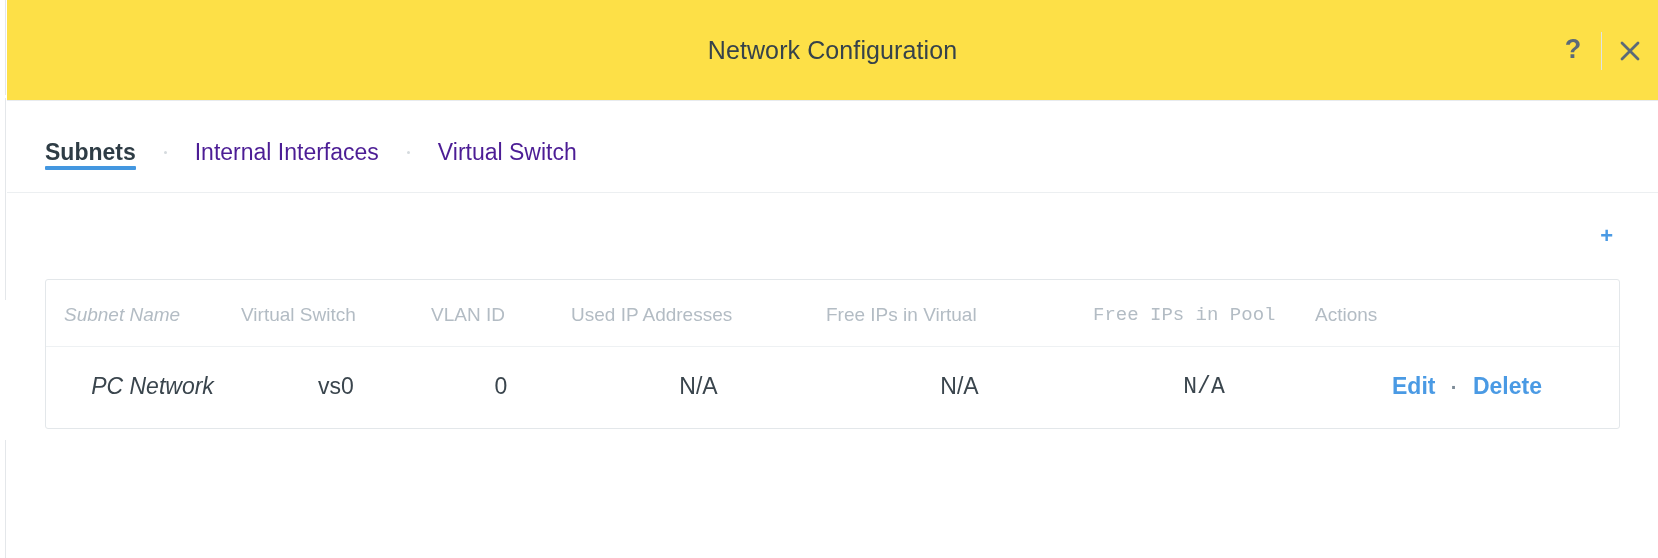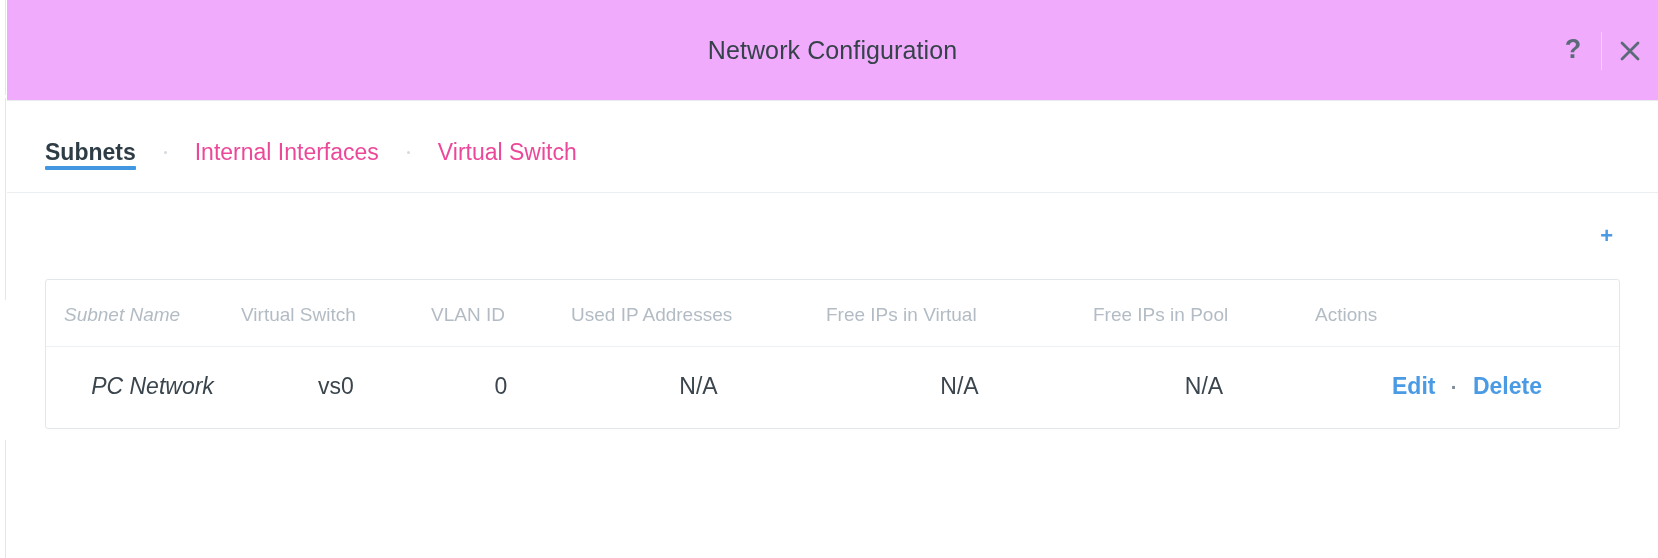--- a/index.html
+++ b/index.html
@@ -51,21 +51,21 @@
     width: 1651px;
     height: 558px;
     background: #ffffff;
   }
 
   
   .modal-header {
     position: relative;
     height: 101px;
     border-bottom: 1px solid #e8ebee;
-    background: #f0abfc;
+    background: #fde047;
   }
   .modal-title {
     position: absolute;
     left: 0;
     right: 0;
     top: 36px;
     text-align: center;
     font-size: 25px;
     color: #36424a;
     font-weight: 400;
@@ -114,21 +114,21 @@
     padding-left: 38px;
   }
   .tabs {
     display: flex;
     align-items: flex-start;
     height: 92px;
   }
   .tab {
     position: relative;
     font-size: 23px;
-    color: #ec4899;
+    color: #4c1d95;
     padding: 38px 0 0 0;
     cursor: pointer;
     white-space: nowrap;
     font-weight: 400;
   }
   .tab.active {
     color: #2e3c45;
     font-weight: 600;
   }
   .tab.active::after {
@@ -203,21 +203,21 @@
     font-size: 23px;
     color: #3a454d;
     padding: 26px 0 28px 0;
     white-space: nowrap;
   }
   th.c0, td.c0 { width: 195px; padding-left: 18px !important; font-style: italic; }
   th.c1, td.c1 { width: 190px; }
   th.c2, td.c2 { width: 140px; margin-left: 44px; }
   th.c3, td.c3 { width: 255px; }
   th.c4, td.c4 { width: 267px; }
-  th.c5, td.c5 { width: 222px; }
+  th.c5, td.c5 { width: 222px; font-family: Liberation Mono, monospace; }
   th.c6, td.c6 { width: auto; }
 
   .actions-cell {
     color: #4a9ae4;
     font-weight: bold;
   }
   .action-link {
     color: #4a9ae4;
     text-decoration: none;
     cursor: pointer;

